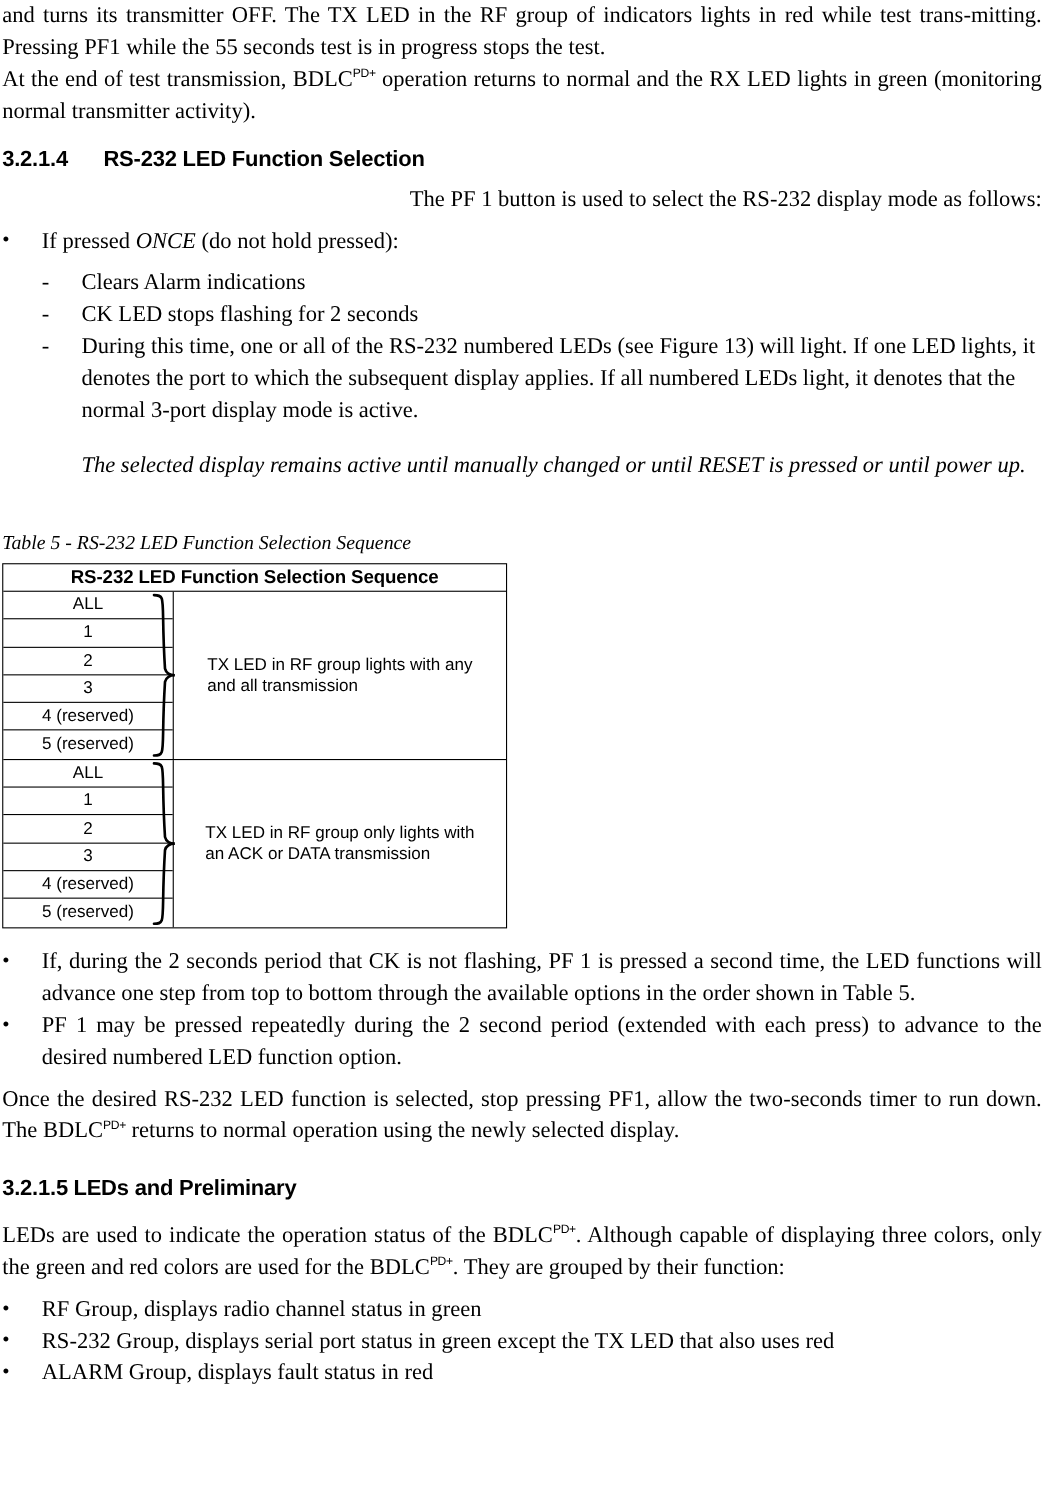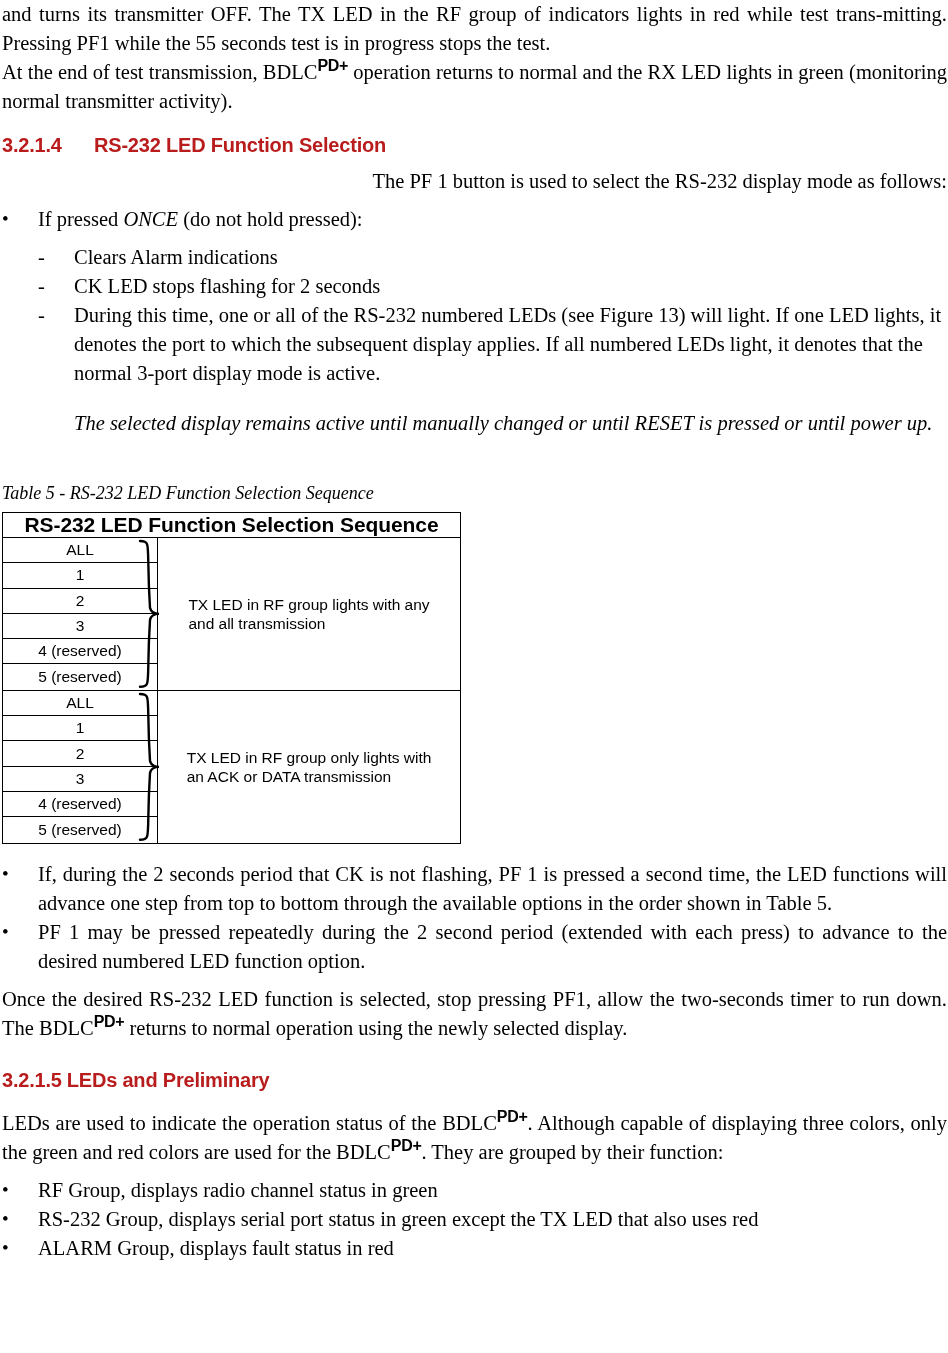--- a/index.html
+++ b/index.html
@@ -44,21 +44,21 @@
   .gap-lg { height: 24px; }
 
   
   h3.sec {
     margin: 0;
     font-family: "Liberation Sans", "DejaVu Sans", sans-serif;
     font-weight: bold;
     font-size: 20px;
     letter-spacing: -0.2px;
     line-height: 26px;
-    color: #b91c1c;
+    color: #000000;
   }
   h3.sec .num { display: inline-block; }
   h3.sec .num.wide { min-width: 92px; }
   h3.sec .num.tight { margin-right: 5px; }
 
   
   ul.blist, ul.dlist {
     margin: 0;
     padding: 0;
     list-style: none;
@@ -97,22 +97,22 @@
     margin-left: 72px;
     font-size: 20.5px;
     line-height: 29px;
     text-align: left;
     font-style: italic;
   }
 
   
   sup.sans {
     font-family: "Liberation Sans", "DejaVu Sans", sans-serif;
-    font-size: 16px;
-    font-weight: bold;
+    font-size: 11px;
+    font-weight: normal;
     vertical-align: super;
     line-height: 0;
     letter-spacing: -0.3px;
   }
   sup.ser {
     font-family: "Liberation Serif", "DejaVu Serif", serif;
     font-size: 12.5px;
     font-style: italic;
     font-weight: bold;
     vertical-align: super;
@@ -136,21 +136,21 @@
     margin-top: 8px;
     border: 1.4px solid #000;
     box-sizing: border-box;
     background: #fff;
   }
   .tbl-head {
     height: 24px;
     border-bottom: 1.4px solid #000;
     font-family: "Liberation Sans", "DejaVu Sans", sans-serif;
     font-weight: bold;
-    font-size: 21px;
+    font-size: 17px;
     display: flex;
     align-items: center;
     justify-content: center;
     letter-spacing: -0.1px;
   }
   .tbl-block {
     display: flex;
     position: relative;
   }
   .tbl-block.second {

